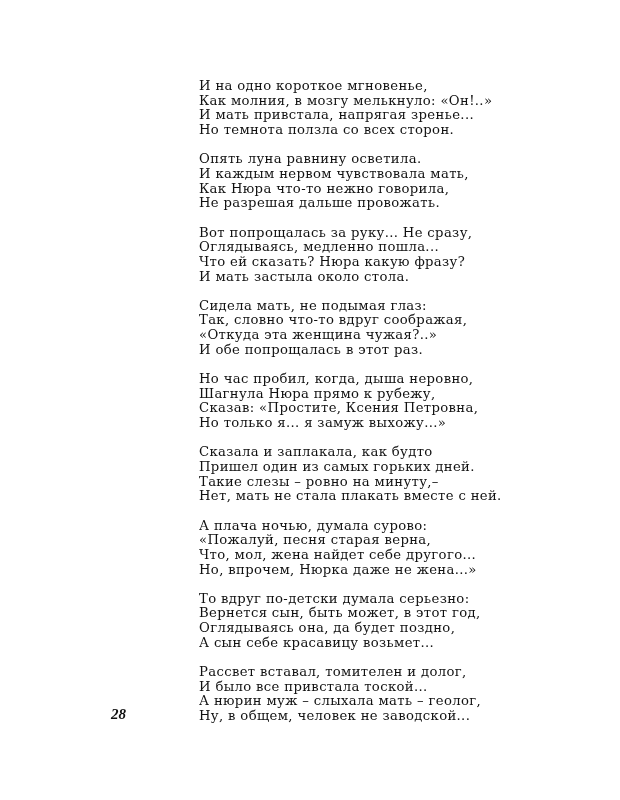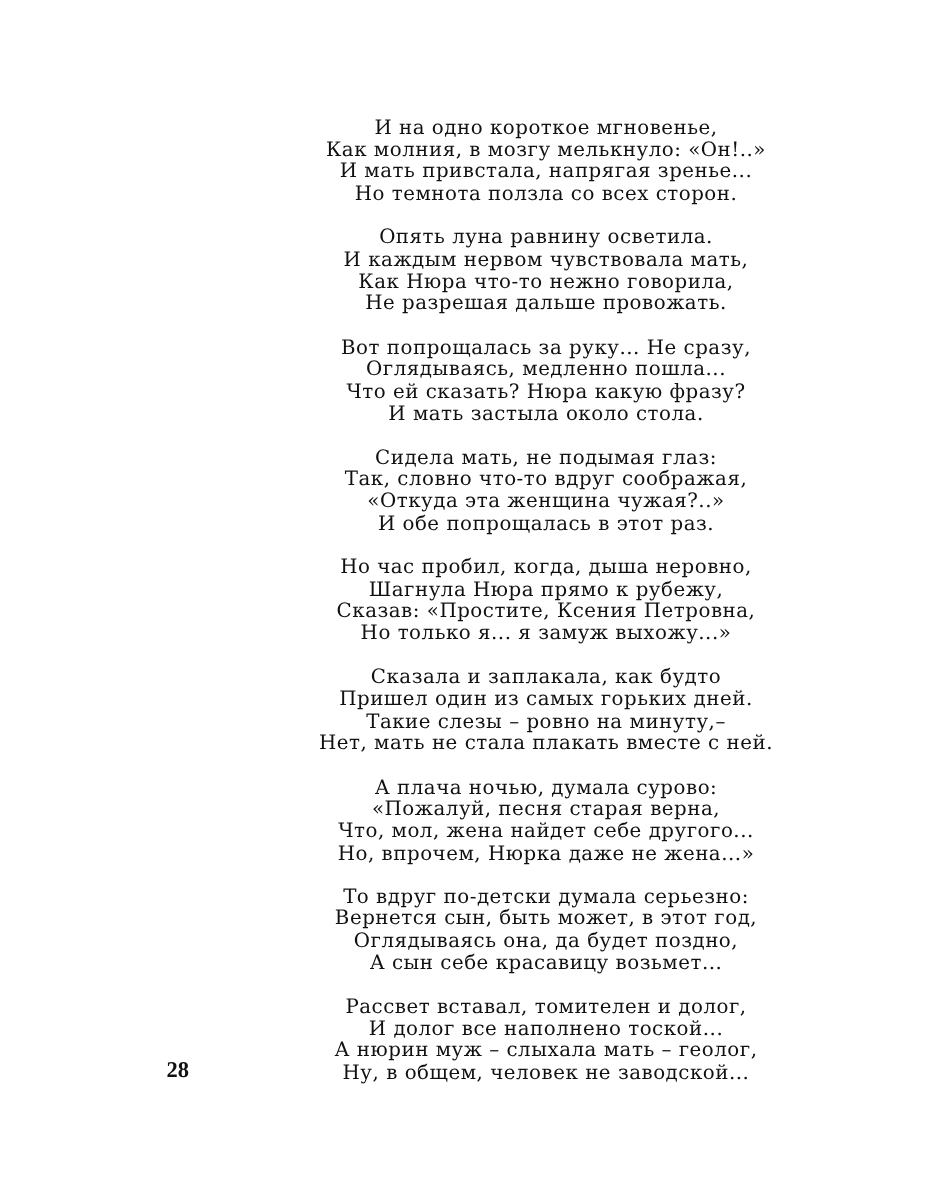--- a/index.html
+++ b/index.html
@@ -5,29 +5,30 @@
   html, body { margin: 0; padding: 0; }
   body {
     width: 620px; height: 800px; background: #ffffff;
     position: relative; overflow: hidden;
     font-family: "DejaVu Serif", "Liberation Serif", serif;
     color: #111111;
   }
   .poem {
     position: absolute; left: 199px; top: 79px; width: 330px;
   }
-  .stanza { margin: 0 0 14.5px 0; text-align: center; }
+  .stanza { margin: 0 0 14.5px 0; }
   .line {
     font-size: 13.2px; line-height: 14.7px; height: 14.7px;
     white-space: nowrap; letter-spacing: 0.35px;
   }
   .page-number {
     position: absolute; left: 111px; top: 706px;
     font-size: 15px; font-weight: bold;
     font-family: "Liberation Serif", serif;
+    font-style: italic;
   }
 </style>
 </head>
 <body>
 
 <div class="poem" id="poem">
     <div class="stanza">
       <div class="line">И на одно короткое мгновенье,</div>
       <div class="line">Как молния, в мозгу мелькнуло: «Он!..»</div>
       <div class="line">И мать привстала, напрягая зренье...</div>
@@ -70,18 +71,18 @@
       <div class="line">Но, впрочем, Нюрка даже не жена...»</div>
     </div>
     <div class="stanza">
       <div class="line">То вдруг по-детски думала серьезно:</div>
       <div class="line">Вернется сын, быть может, в этот год,</div>
       <div class="line">Оглядываясь она, да будет поздно,</div>
       <div class="line">А сын себе красавицу возьмет...</div>
     </div>
     <div class="stanza">
       <div class="line">Рассвет вставал, томителен и долог,</div>
-      <div class="line">И долог все наполнено тоской...</div>
+      <div class="line">И было все привстала тоской...</div>
       <div class="line">А нюрин муж – слыхала мать – геолог,</div>
       <div class="line">Ну, в общем, человек не заводской...</div>
     </div>
   </div>
 <div class="page-number">28</div>
 
 </body></html>

